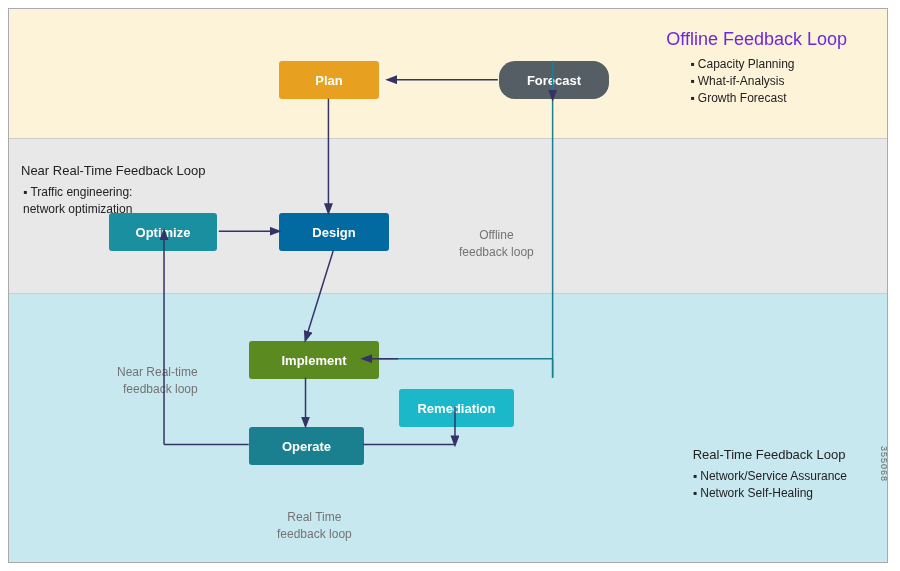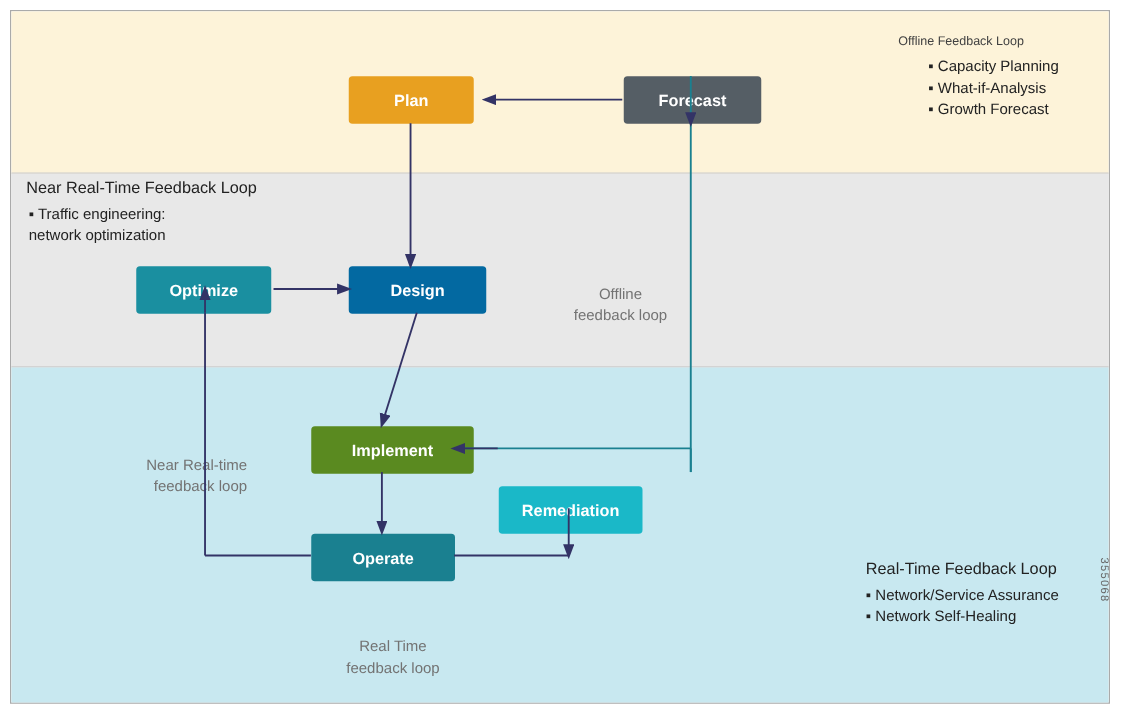--- a/index.html
+++ b/index.html
@@ -53,39 +53,39 @@
       color: #222;
       line-height: 1.4;
     }
 
     .offline-label {
       top: 18px; right: 40px;
       text-align: left;
     }
 
     .offline-label .title {
-      font-size: 10px;
+      font-size: 18px;
       font-weight: normal;
-      color: #404040;
+      color: #6d28d9;
       margin-bottom: 4px;
     }
 
     .offline-label ul {
       list-style: none;
       padding: 0;
       margin-left: 24px;
     }
 
     .offline-label ul li::before {
       content: "▪ ";
       color: #222;
     }
 
     .nearrt-label {
-      top: 132px; left: 12px;
+      top: 153px; left: 12px;
     }
 
     .nearrt-label .title {
       font-size: 13px;
       font-weight: normal;
       color: #222;
       margin-bottom: 4px;
     }
 
     .nearrt-label ul {
@@ -136,21 +136,21 @@
 
     .box-plan {
       background: #e8a020;
       top: 52px; left: 270px;
       width: 100px; height: 38px;
     }
 
     .box-forecast {
       background: #555e65;
       top: 52px; left: 490px;
-      width: 110px; height: 38px;
+      width: 110px; height: 38px; border-radius: 16px;
     }
 
     .box-design {
       background: #0369a1;
       top: 204px; left: 270px;
       width: 110px; height: 38px;
     }
 
     .box-optimize {
       background: #1a8fa0;

